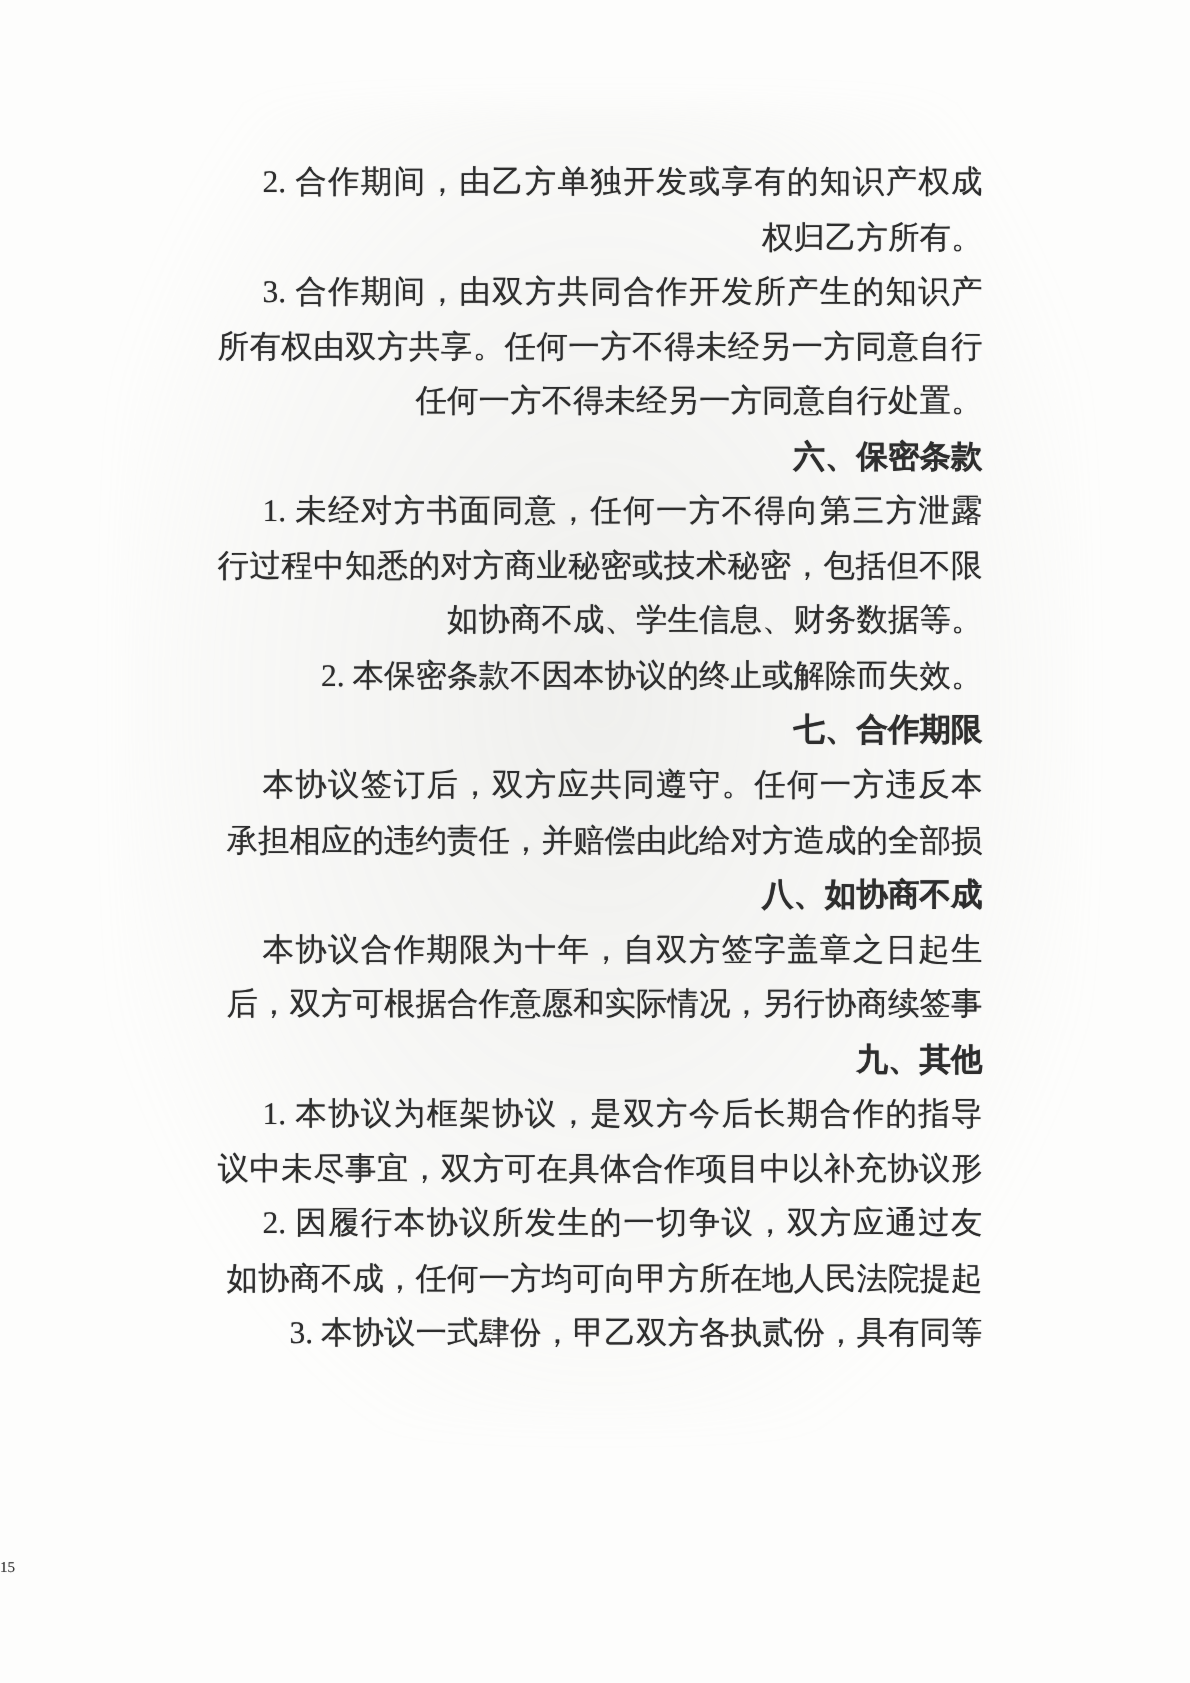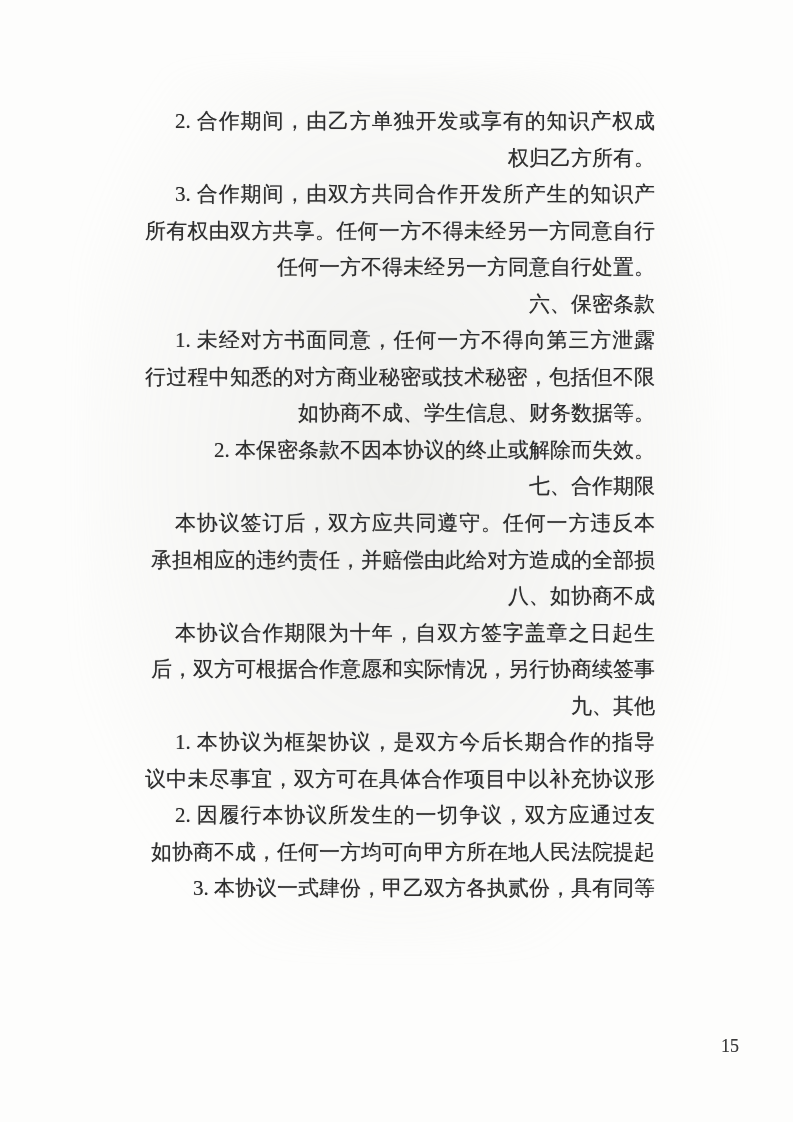--- a/index.html
+++ b/index.html
@@ -41,27 +41,27 @@
     height: 36.55px;
     line-height: 36.55px;
     overflow: hidden;
     text-align: right;
   }
   .ln.just {
     text-align: justify;
     text-align-last: justify;
   }
   .ln.indent { text-indent: 30px; }
-  .ln.heading { font-weight: 400; text-indent: 30px; }
+  .ln.heading { font-weight: 700; text-indent: 30px; }
   .page-number {
     position: absolute;
     left: 0; top: 1036px;
     width: 739px;
-    text-align: right;
-    font-size: 18px;
+    text-align: left;
+    font-size: 10px;
     line-height: 20px;
     color: #3a3a3a;
     text-shadow: 0 0 0.5px rgba(60,60,60,0.6);
   }
 </style>
 </head>
 <body>
 
 <div class="page">
   <div class="scan-tint"></div>

